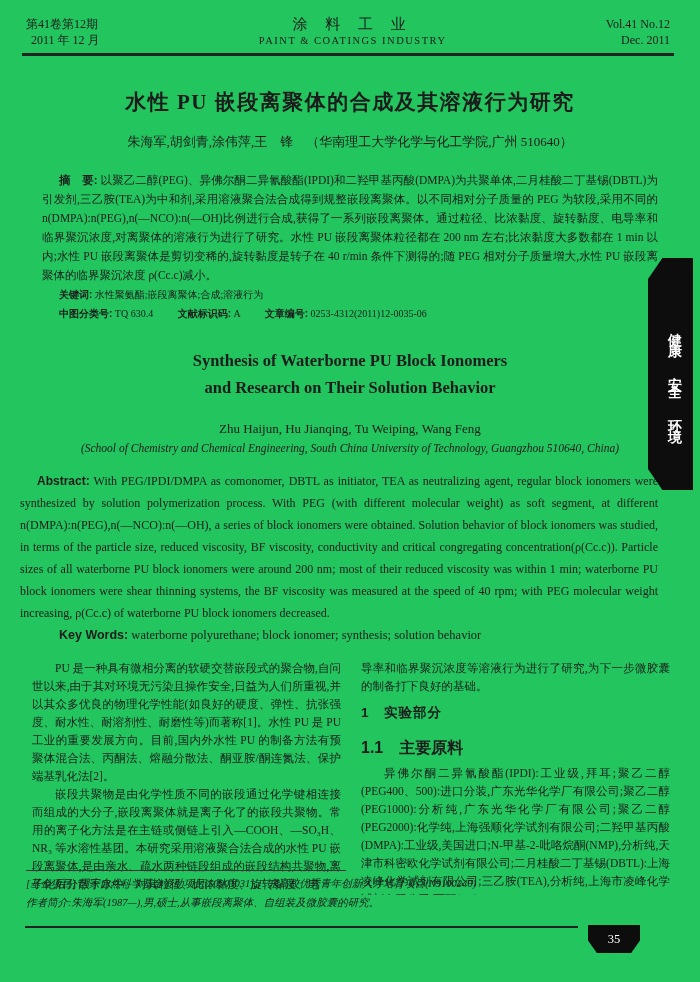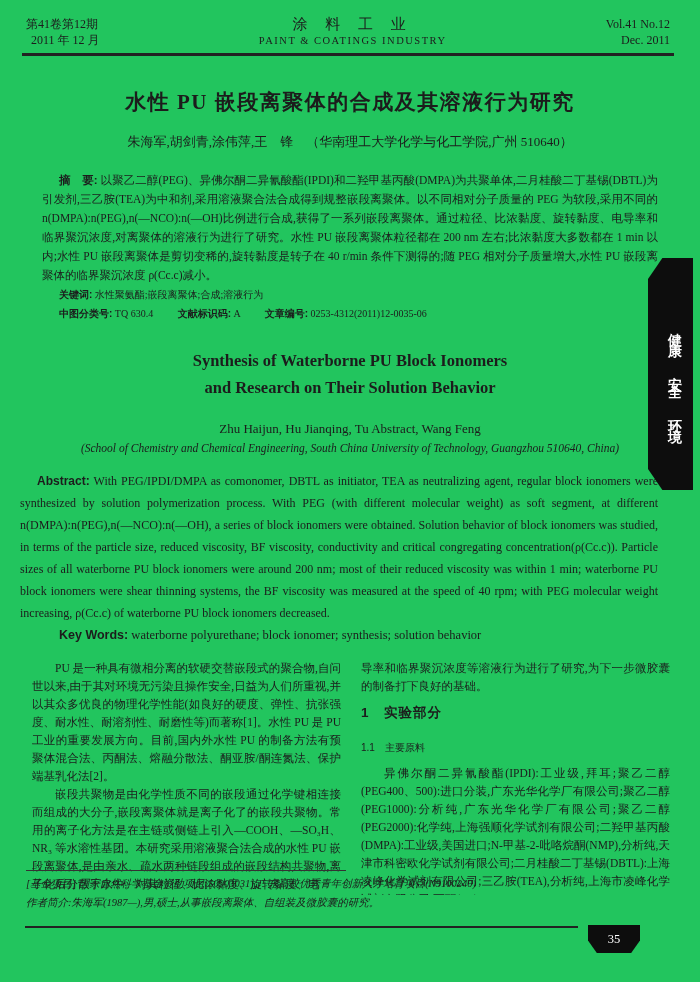--- a/index.html
+++ b/index.html
@@ -67,21 +67,21 @@
   }
   .col { width: 315px; font-size: 11.5px; line-height: 18px; text-align: justify; }
   .col p { text-indent: 2em; }
   .col p.cont { text-indent: 0; }
   .h1 {
     font-family: "Liberation Sans", "DejaVu Sans", sans-serif;
     font-weight: bold; font-size: 13.5px; margin: 9px 0 9px 0; letter-spacing: 1px;
   }
   .h2 {
     font-family: "Liberation Sans", "DejaVu Sans", sans-serif;
-    font-weight: normal; font-size: 10px; margin: 17px 0 7px 0;
+    font-weight: bold; font-size: 16px; margin: 17px 0 7px 0;
   }
 
   
   .fn-sep { position: absolute; left: 26px; top: 870px; width: 320px; height: 1px; background: #333; }
   .footnote {
     position: absolute; left: 26px; top: 874px; width: 650px;
     font-size: 10.5px; line-height: 19px; font-style: italic;
   }
   .footer-rule { position: absolute; left: 25px; top: 926px; width: 553px; height: 2px; background: #222; }
   .pagenum-box {
@@ -152,21 +152,21 @@
     <span class="pair">
       <span class="blabel">文章编号:</span>
       <span>0253-4312(2011)12-0035-06</span>
     </span>
   </div>
 
   <div class="title-en">
     <div>Synthesis of Waterborne PU Block Ionomers</div>
     <div>and Research on Their Solution Behavior</div>
   </div>
-  <div class="authors-en">Zhu Haijun, Hu Jianqing, Tu Abstract, Wang Feng</div>
+  <div class="authors-en">Zhu Haijun, Hu Jianqing, Tu Weiping, Wang Feng</div>
   <div class="affil-en">(School of Chemistry and Chemical Engineering, South China University of Technology, Guangzhou 510640, China)</div>
 
   <div class="abs-en">
     <p class="abs-body">
       <span class="blabel">Abstract:</span>
       <span>With PEG/IPDI/DMPA as comonomer, DBTL as initiator, TEA as neutralizing agent, regular block ionomers were synthesized by solution polymerization process. With PEG (with different molecular weight) as soft segment, at different n(DMPA):n(PEG),n(—NCO):n(—OH), a series of block ionomers were obtained. Solution behavior of block ionomers was studied, in terms of the particle size, reduced viscosity, BF viscosity, conductivity and critical congregating concentration(ρ(Cc.c)). Particle sizes of all waterborne PU block ionomers were around 200 nm; most of their reduced viscosity was within 1 min; waterborne PU block ionomers were shear thinning systems, the BF viscosity was measured at the speed of 40 rpm; with PEG molecular weight increasing, ρ(Cc.c) of waterborne PU block ionomers decreased.</span>
     </p>
   </div>
   <div class="kw-en">
     <span class="blabel">Key Words:</span>

